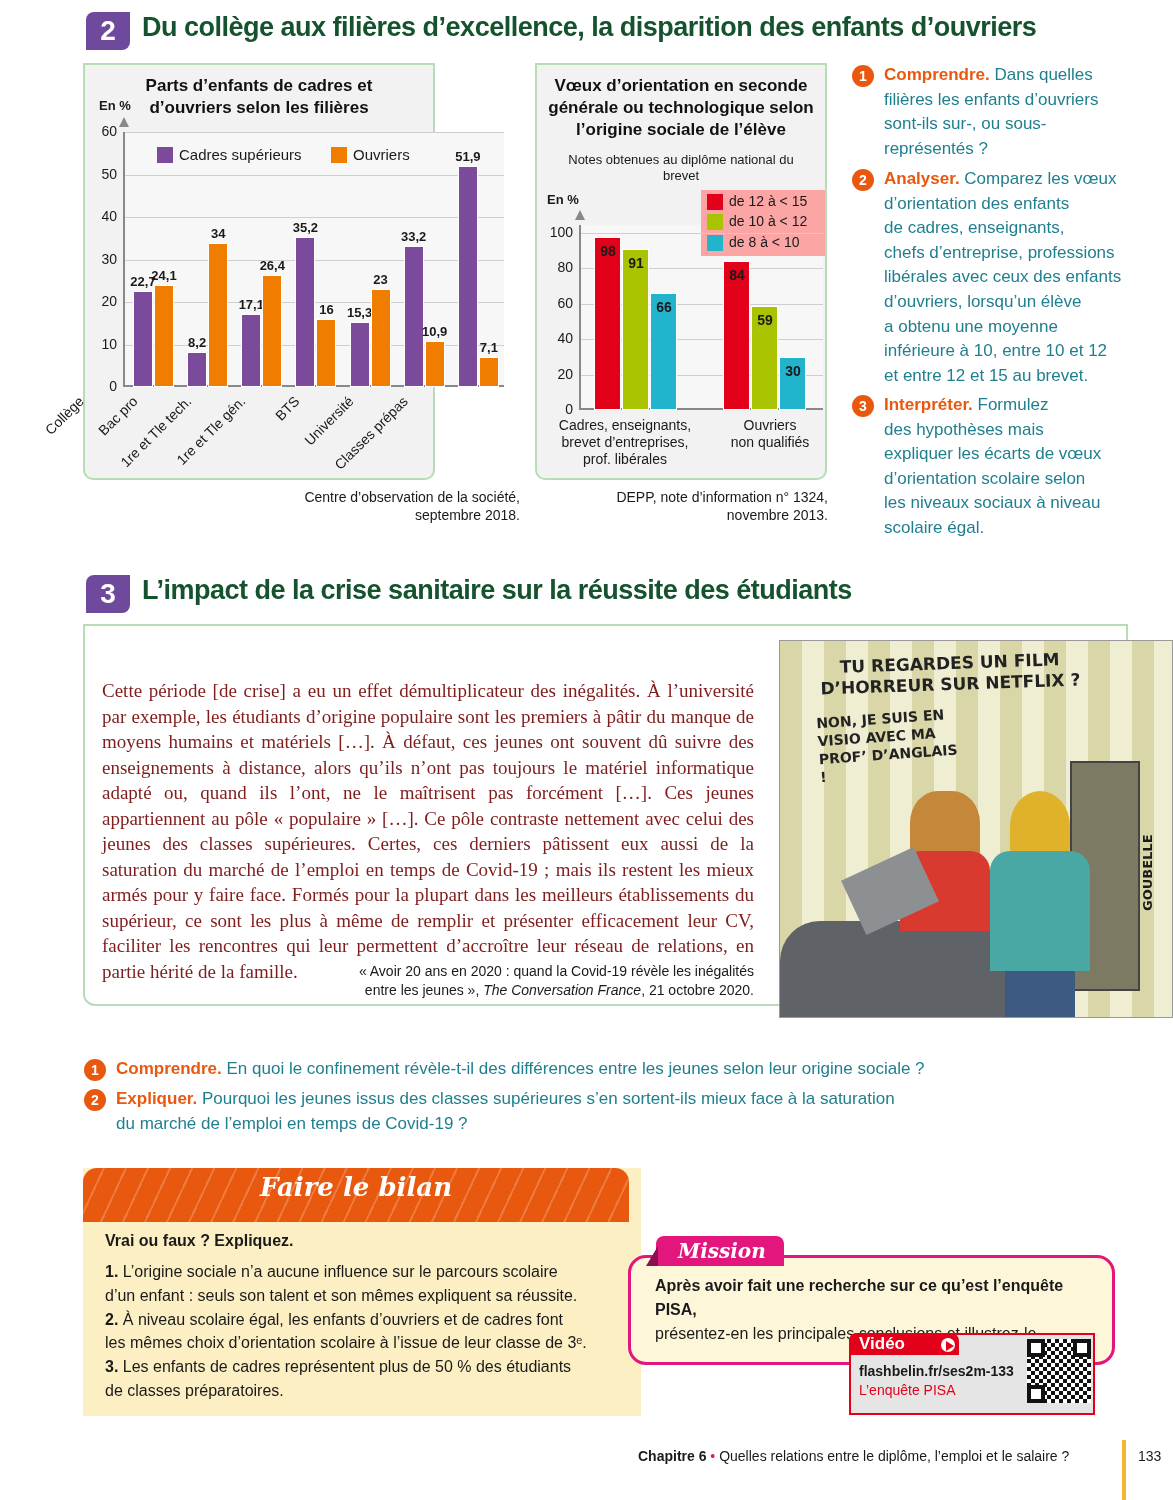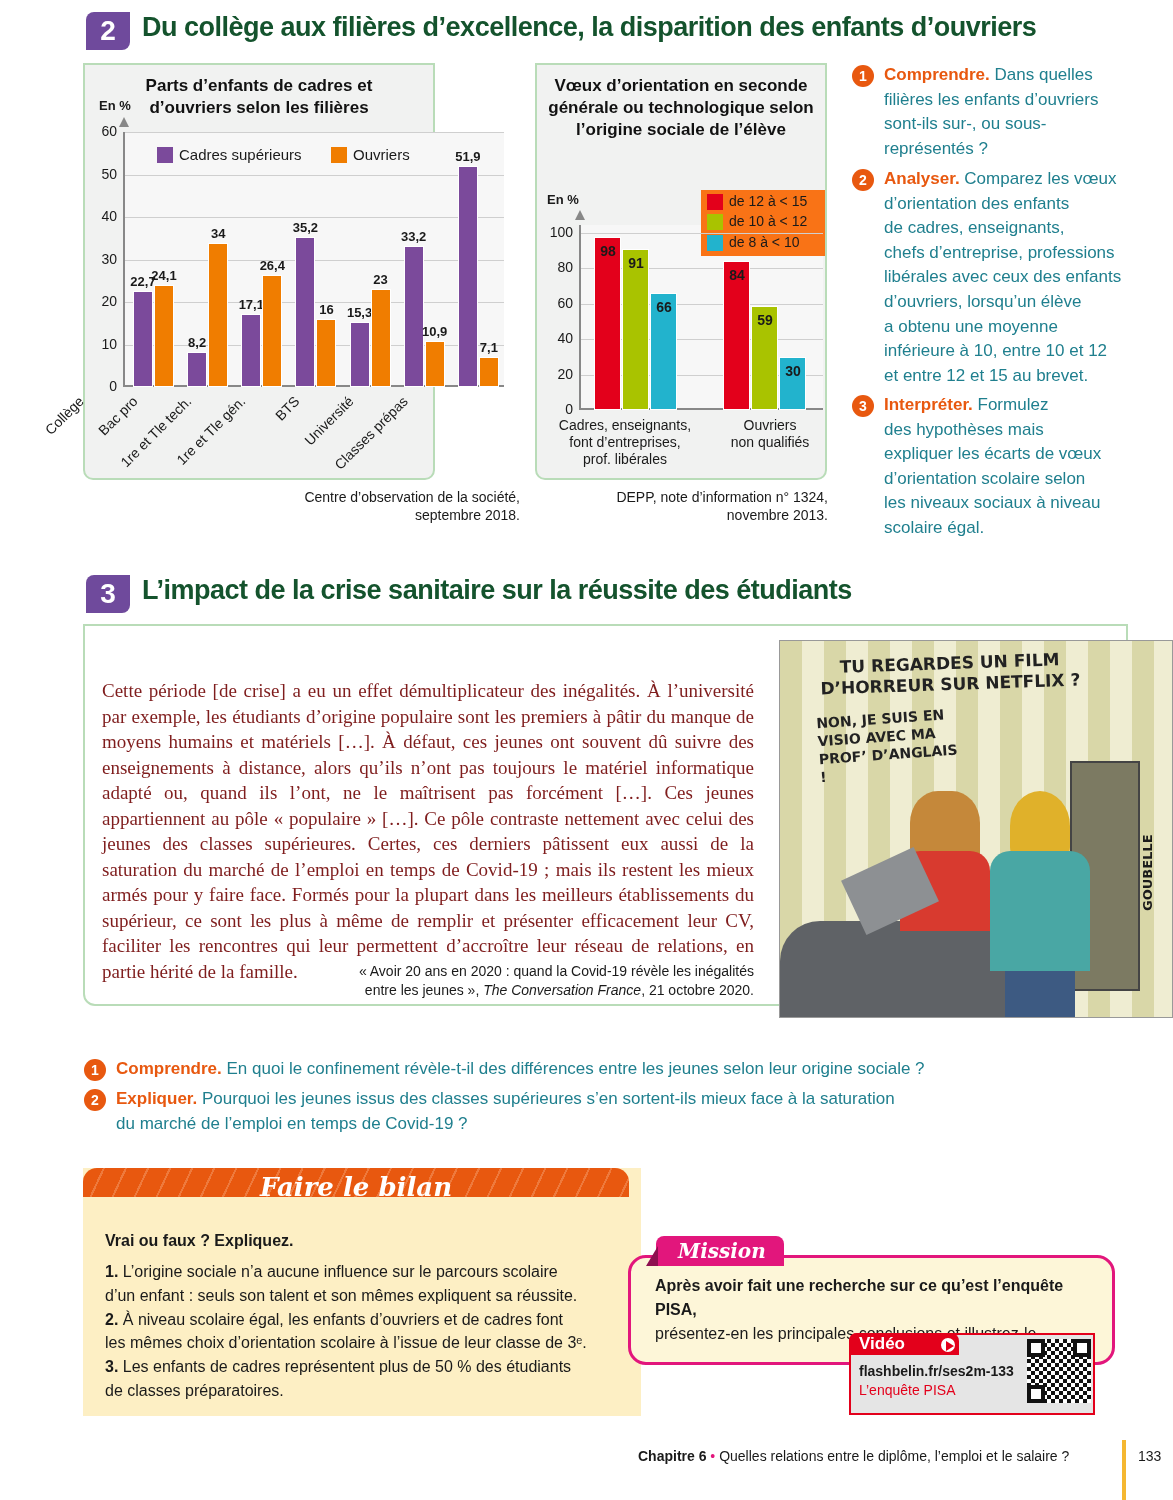--- a/index.html
+++ b/index.html
@@ -17,21 +17,21 @@
   .cat { position: absolute; font: 14px "Liberation Sans", sans-serif; white-space: nowrap; transform-origin: right top; transform: rotate(-45deg); text-align: right; }
   .source { position: absolute; font: 14px "Liberation Sans", sans-serif; text-align: right; line-height: 18px; }
   .q { position: absolute; font: 17px "Liberation Sans", sans-serif; color: #1f7f8e; line-height: 24.6px; }
   .q b { color: #e8580f; }
   .qnum { display: inline-block; width: 22px; height: 22px; border-radius: 50%; background: #e8580f; color: #fff; font: bold 14px "Liberation Sans", sans-serif; text-align: center; line-height: 22px; position: absolute; }
   .text-box { position: absolute; border: 2px solid #b9dcb8; border-radius: 0 0 12px 12px; background: #fff; }
   .body-text { position: absolute; font: 19px "Liberation Serif", serif; line-height: 25.5px; text-align: justify; color: #7f1d1d; margin-top: 40px; }
   .cite { position: absolute; font: 14px "Liberation Sans", sans-serif; text-align: right; line-height: 19px; }
   .cartoon { position: absolute; background: repeating-linear-gradient(90deg, #d9d7a8 0 22px, #efedd2 22px 44px); border: 1px solid #999; overflow: hidden; }
   .bilan { position: absolute; background: #fdefc4; }
-  .bilan-head { position: absolute; left: 0; top: 0; right: 12px; height: 29px; background: repeating-linear-gradient(115deg, #e8580f 0 18px, #ee7a3d 18px 20px); border-radius: 14px 14px 0 0; }
+  .bilan-head { position: absolute; left: 0; top: 0; right: 12px; height: 54px; background: repeating-linear-gradient(115deg, #e8580f 0 18px, #ee7a3d 18px 20px); border-radius: 14px 14px 0 0; }
   .mission { position: absolute; background: #fdf6d8; border: 3px solid #e2167c; border-radius: 18px; }
   .footer { position: absolute; font: 14px "Liberation Sans", sans-serif; white-space: nowrap; }
 </style>
 </head>
 <body>
 
 <div class="sec-num" style="left:86px;top:12px;">
     <span>2</span>
   </div>
 <div class="sec-title" style="left:142px;top:12px;">Du collège aux filières d’excellence, la disparition des enfants d’ouvriers</div>
@@ -98,37 +98,38 @@
     <div class="val" style="left:381.8571428571429px;top:274.825px;">7,1</div>
     <div class="cat" style="right:33.14285714285711px;top:328px;">Classes prépas</div>
   </div>
 <div class="source" style="left:250px;top:488px;width:270px;">
   <div>Centre d’observation de la société,</div>
   <div>septembre 2018.</div>
 </div>
 
 <div class="chart-box" style="left:535px;top:63px;width:292px;height:417px;">
   <div class="chart-title" style="top:10px;padding:0 8px;">Vœux d’orientation en seconde générale ou technologique selon l’origine sociale de l’élève</div>
+  <div class="abs" style="left:20px;right:20px;top:87px;text-align:center;font-size:13px;line-height:16px;">Notes obtenues au diplôme national du brevet</div>
   <div class="axis-lbl" style="left:10px;top:127px;">En %</div>
 
   <div class="abs" style="left:42px;top:160px;width:244px;height:185px;background:#f7f7f7;border-left:2px solid #888;border-bottom:2px solid #888;"></div>
   <div class="abs" style="left:38px;top:145px;width:0;height:0;border-left:5px solid transparent;border-right:5px solid transparent;border-bottom:10px solid #888;"></div>
   <div id="ticks2"></div>
-  <div class="abs" style="left:164px;top:125px;width:124px;height:66px;background:#f97316;">
+  <div class="abs" style="left:164px;top:125px;width:124px;height:66px;background:#fca5a5;">
     <div class="abs" style="left:6px;top:4px;width:16px;height:16px;background:#e3001b;"></div>
     <div class="abs" style="left:28px;top:3px;font-size:14px;">de 12 à &lt; 15</div>
     <div class="abs" style="left:6px;top:24px;width:16px;height:16px;background:#a9c300;"></div>
     <div class="abs" style="left:28px;top:23px;font-size:14px;">de 10 à &lt; 12</div>
     <div class="abs" style="left:6px;top:45px;width:16px;height:16px;background:#22b3cd;"></div>
     <div class="abs" style="left:28px;top:44px;font-size:14px;">de 8 à &lt; 10</div>
   </div>
   <div id="bars2"></div>
   <div class="abs" style="left:8px;top:352px;width:160px;text-align:center;font-size:14px;line-height:17px;">
     <div>Cadres, enseignants,</div>
-    <div>font d’entreprises,</div>
+    <div>brevet d’entreprises,</div>
     <div>prof. libérales</div>
   </div>
   <div class="abs" style="left:178px;top:352px;width:110px;text-align:center;font-size:14px;line-height:17px;">
     <div>Ouvriers</div>
     <div>non qualifiés</div>
   </div>
 <div class="tick" style="left:4px;top:336px;width:32px;">0</div>
     <div class="tick" style="left:4px;top:300.6px;width:32px;">20</div>
     <div class="gridline" style="left:44px;top:309.6px;width:242px;"></div>
     <div class="tick" style="left:4px;top:265.2px;width:32px;">40</div>

